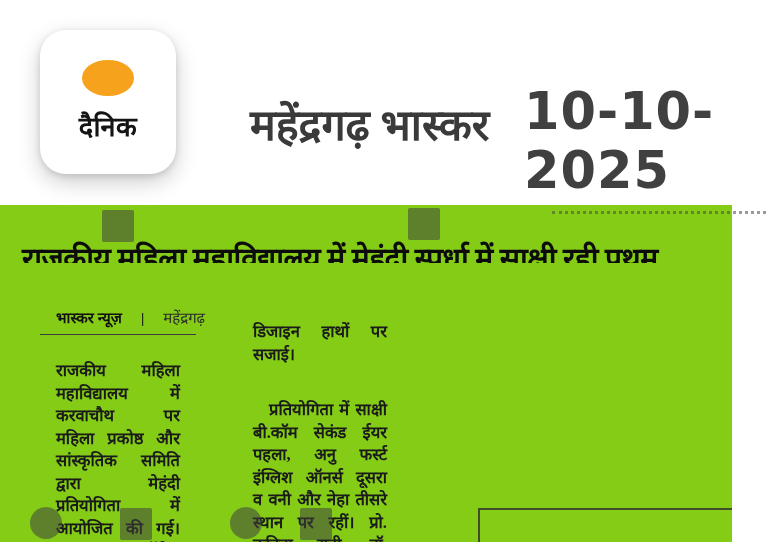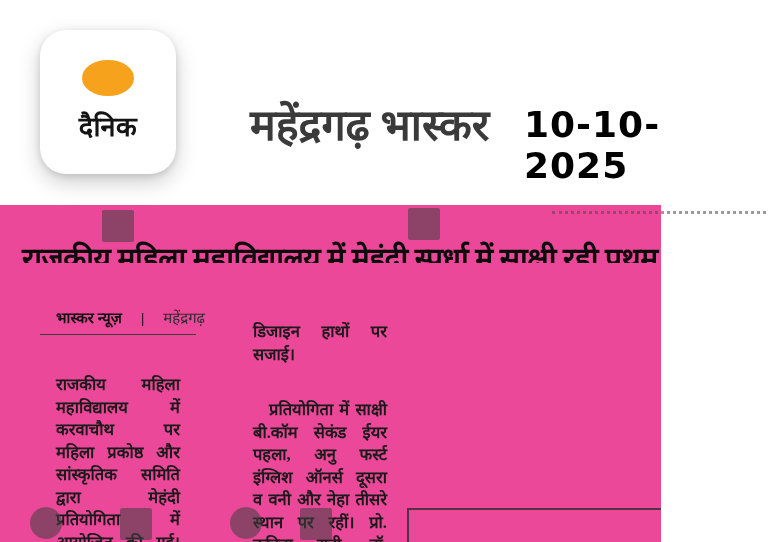--- a/index.html
+++ b/index.html
@@ -10,42 +10,42 @@
   .masthead { position:absolute; left:0; top:0; width:774px; height:205px; background:#fff; }
   .logo-card { position:absolute; left:40px; top:30px; width:136px; height:144px;
                background:#fff; border-radius:26px;
                box-shadow:0 8px 22px rgba(0,0,0,0.20), 0 2px 6px rgba(0,0,0,0.12);
                display:flex; flex-direction:column; align-items:center; }
   .logo-sun { width:52px; height:52px; border-radius:50%; margin-top:14px; }
   .logo-text { text-align:center; font-weight:bold; color:#141414; line-height:1.02;
                font-size:27px; letter-spacing:0.5px; margin-top:2px; }
   .masthead-title { position:absolute; left:200px; top:78px; font-size:43px; font-weight:bold;
                     color:#3a3a3a; white-space:nowrap;margin-left:34px; }
-  .masthead-date { position:absolute; left:508px; top:88px; font-size:36px; font-weight:bold;
-                   color:#000000; font-family:"DejaVu Sans", sans-serif; letter-spacing:1px; }
+  .masthead-date { position:absolute; left:508px; top:66px; font-size:51px; font-weight:bold;
+                   color:#404040; font-family:"DejaVu Sans", sans-serif; letter-spacing:1px; }
 
   
-  .clip { position:absolute; left:0; top:205px; width:661px; height:337px;
-          background:#ec4899; color:#161616; }
+  .clip { position:absolute; left:0; top:205px; width:732px; height:337px;
+          background:#84cc16; color:#161616; }
 
   .scrap { position:absolute; opacity:0.55; }
   .scrap-dots { border-top:3px dotted #4a4a4a; height:0; }
   .scrap-blob { background:#3f3f3f; border-radius:2px; }
 
   .headline { position:absolute; left:6px; top:16px; width:764px; height:42px;
               font-size:30px; font-weight:bold; color:#0c0c0c; white-space:nowrap;
               overflow:hidden; letter-spacing:-0.5px; }
 
   .content { position:absolute; left:8px; top:68px; width:760px; }
   .col { float:left; }
   .col1 { width:188px; }
   .col2 { width:198px; margin-left:9px; }
 
   .byline { text-align:center; font-size:15px; padding:2px 0 7px 0;
-            border-bottom:1.5px solid #3c3c3c; margin-bottom:23px; white-space:nowrap; }
+            border-bottom:1.5px solid #3c3c3c; margin-bottom:9px; white-space:nowrap; }
   .byline .src { font-weight:bold; color:#111; }
   .byline .sep { font-weight:bold; color:#111; padding:0 3px; }
   .byline .loc { font-weight:normal; color:#2b2b2b; }
 
   .bodytext { font-size:16.5px; line-height:22.5px; font-weight:600;
               text-align:justify; color:#1a1a1a; word-spacing:2px;font-family:Liberation Serif, serif; }
   .para-indent { text-indent:16px; margin-top:1px; }
 
   .bottom-box-edge { position:absolute; right:0; bottom:0; width:254px; height:8px;
                      border-top:2.5px solid #2e2e2e; border-left:2.5px solid #2e2e2e;

